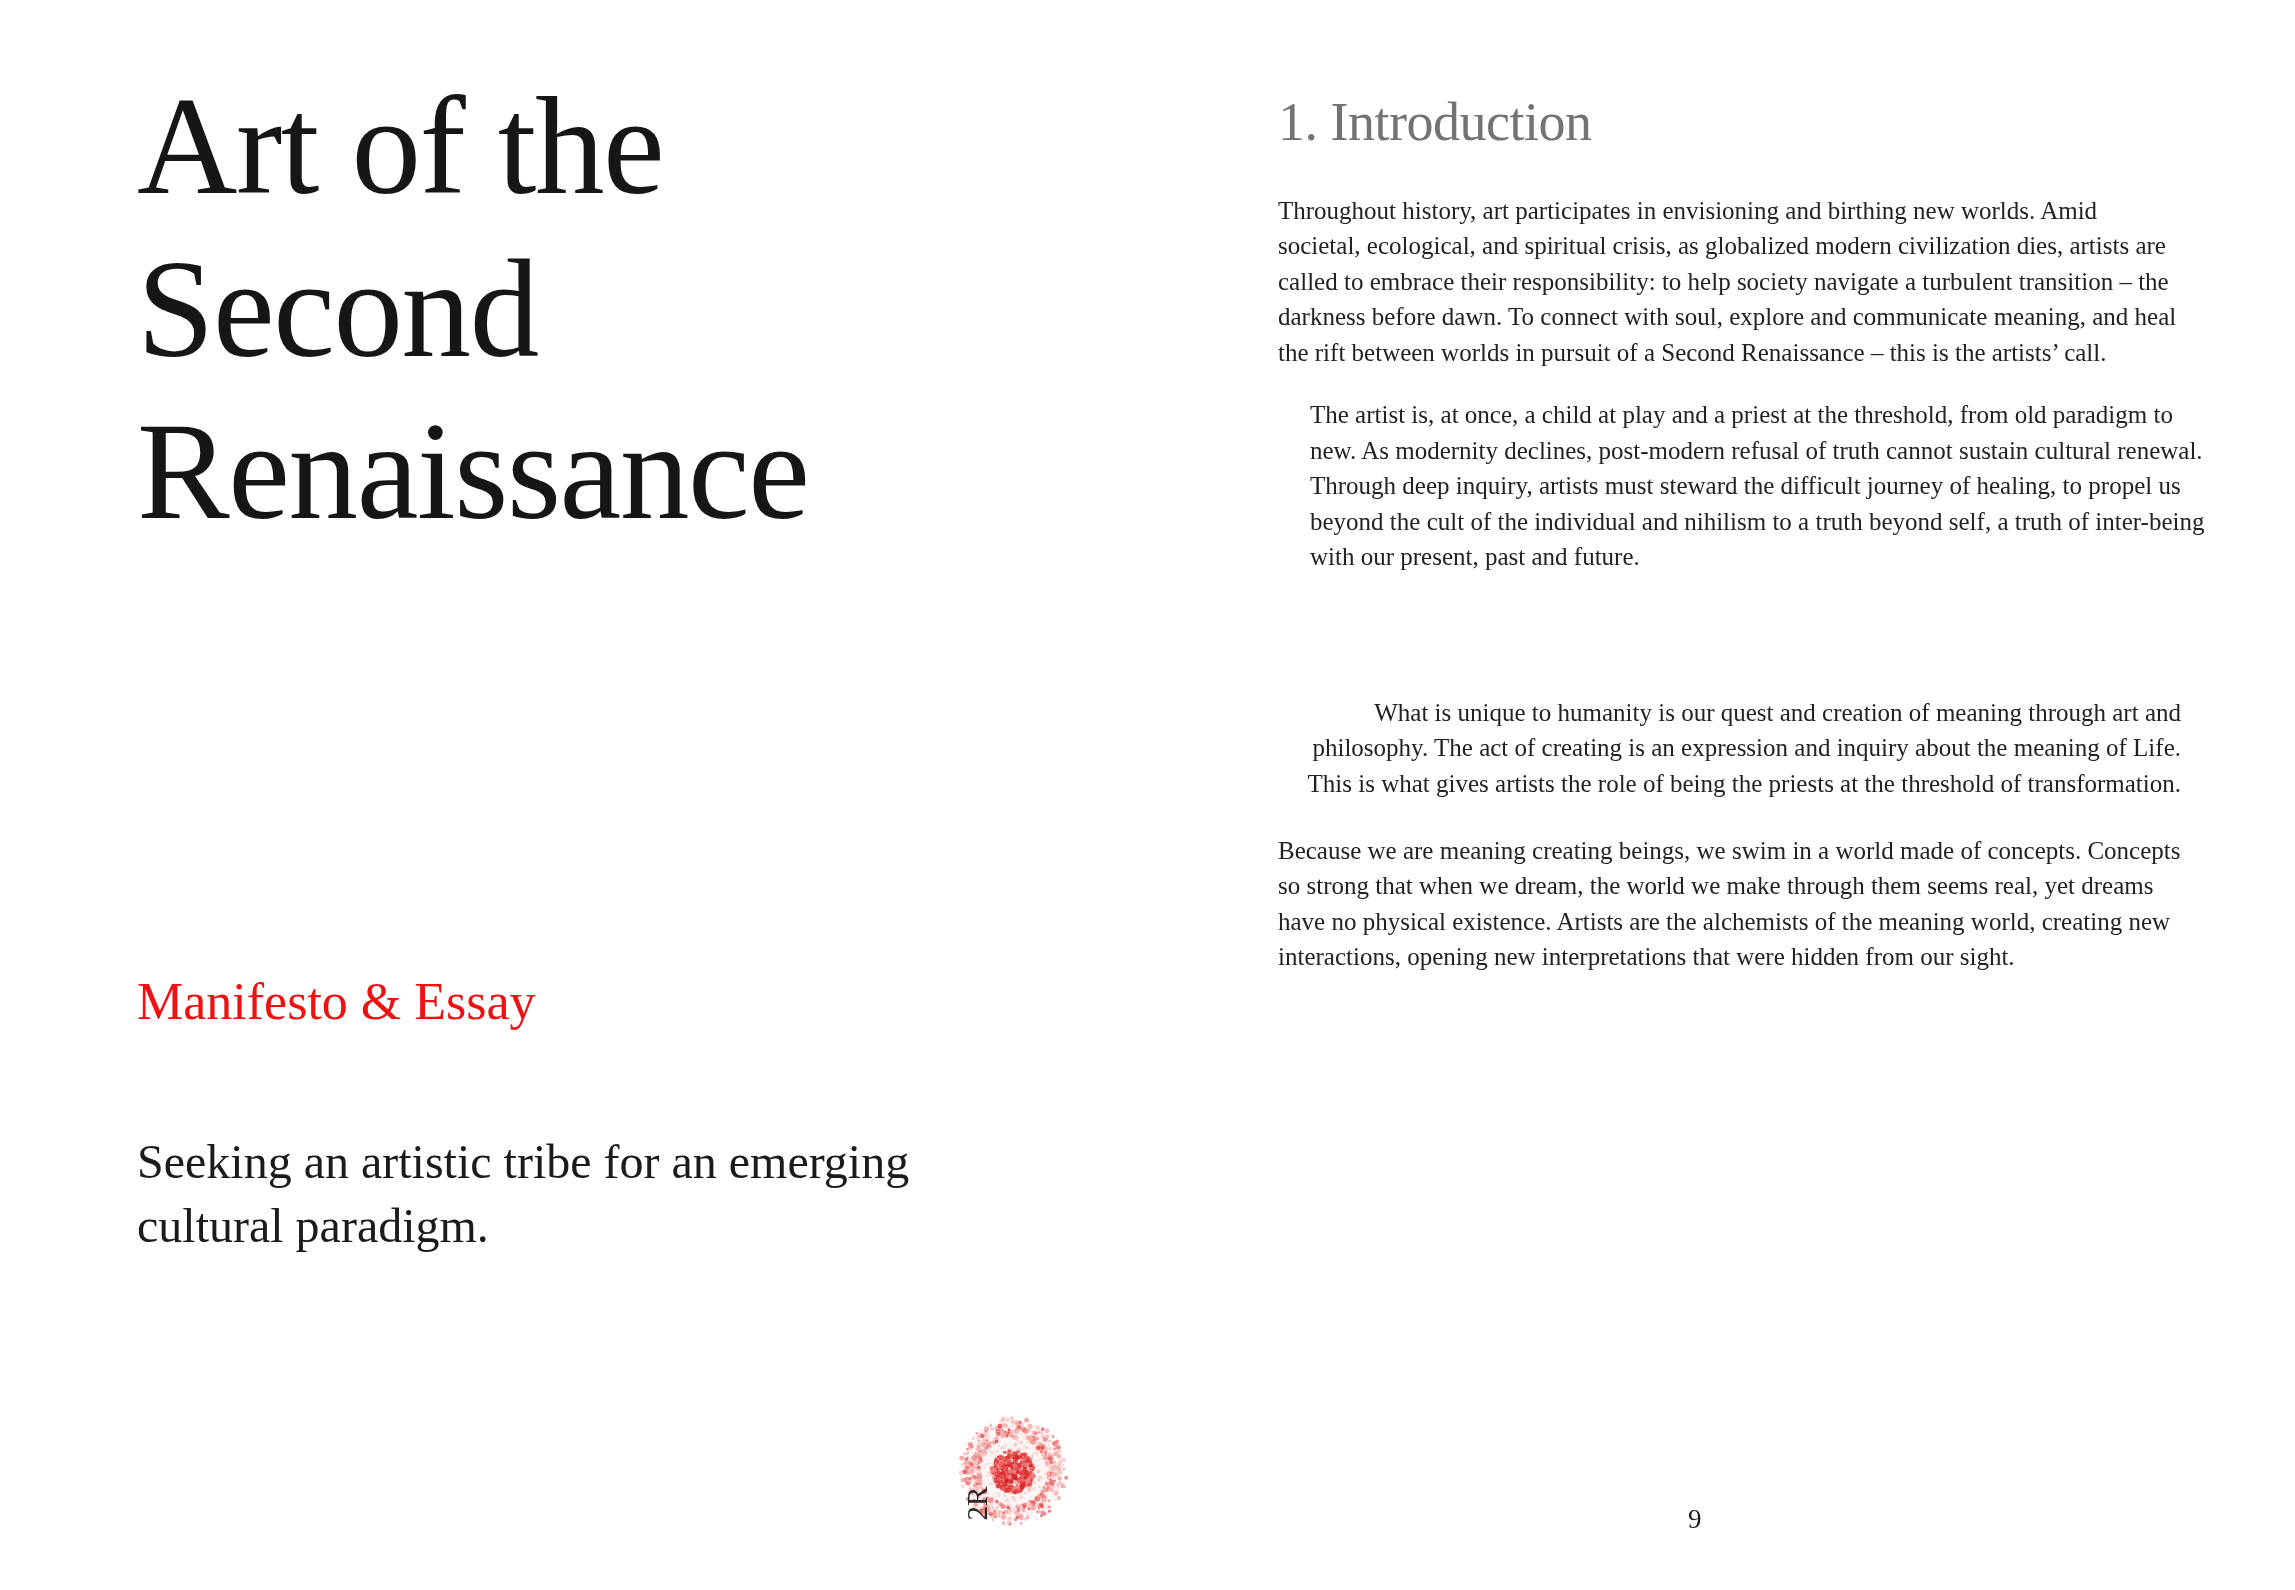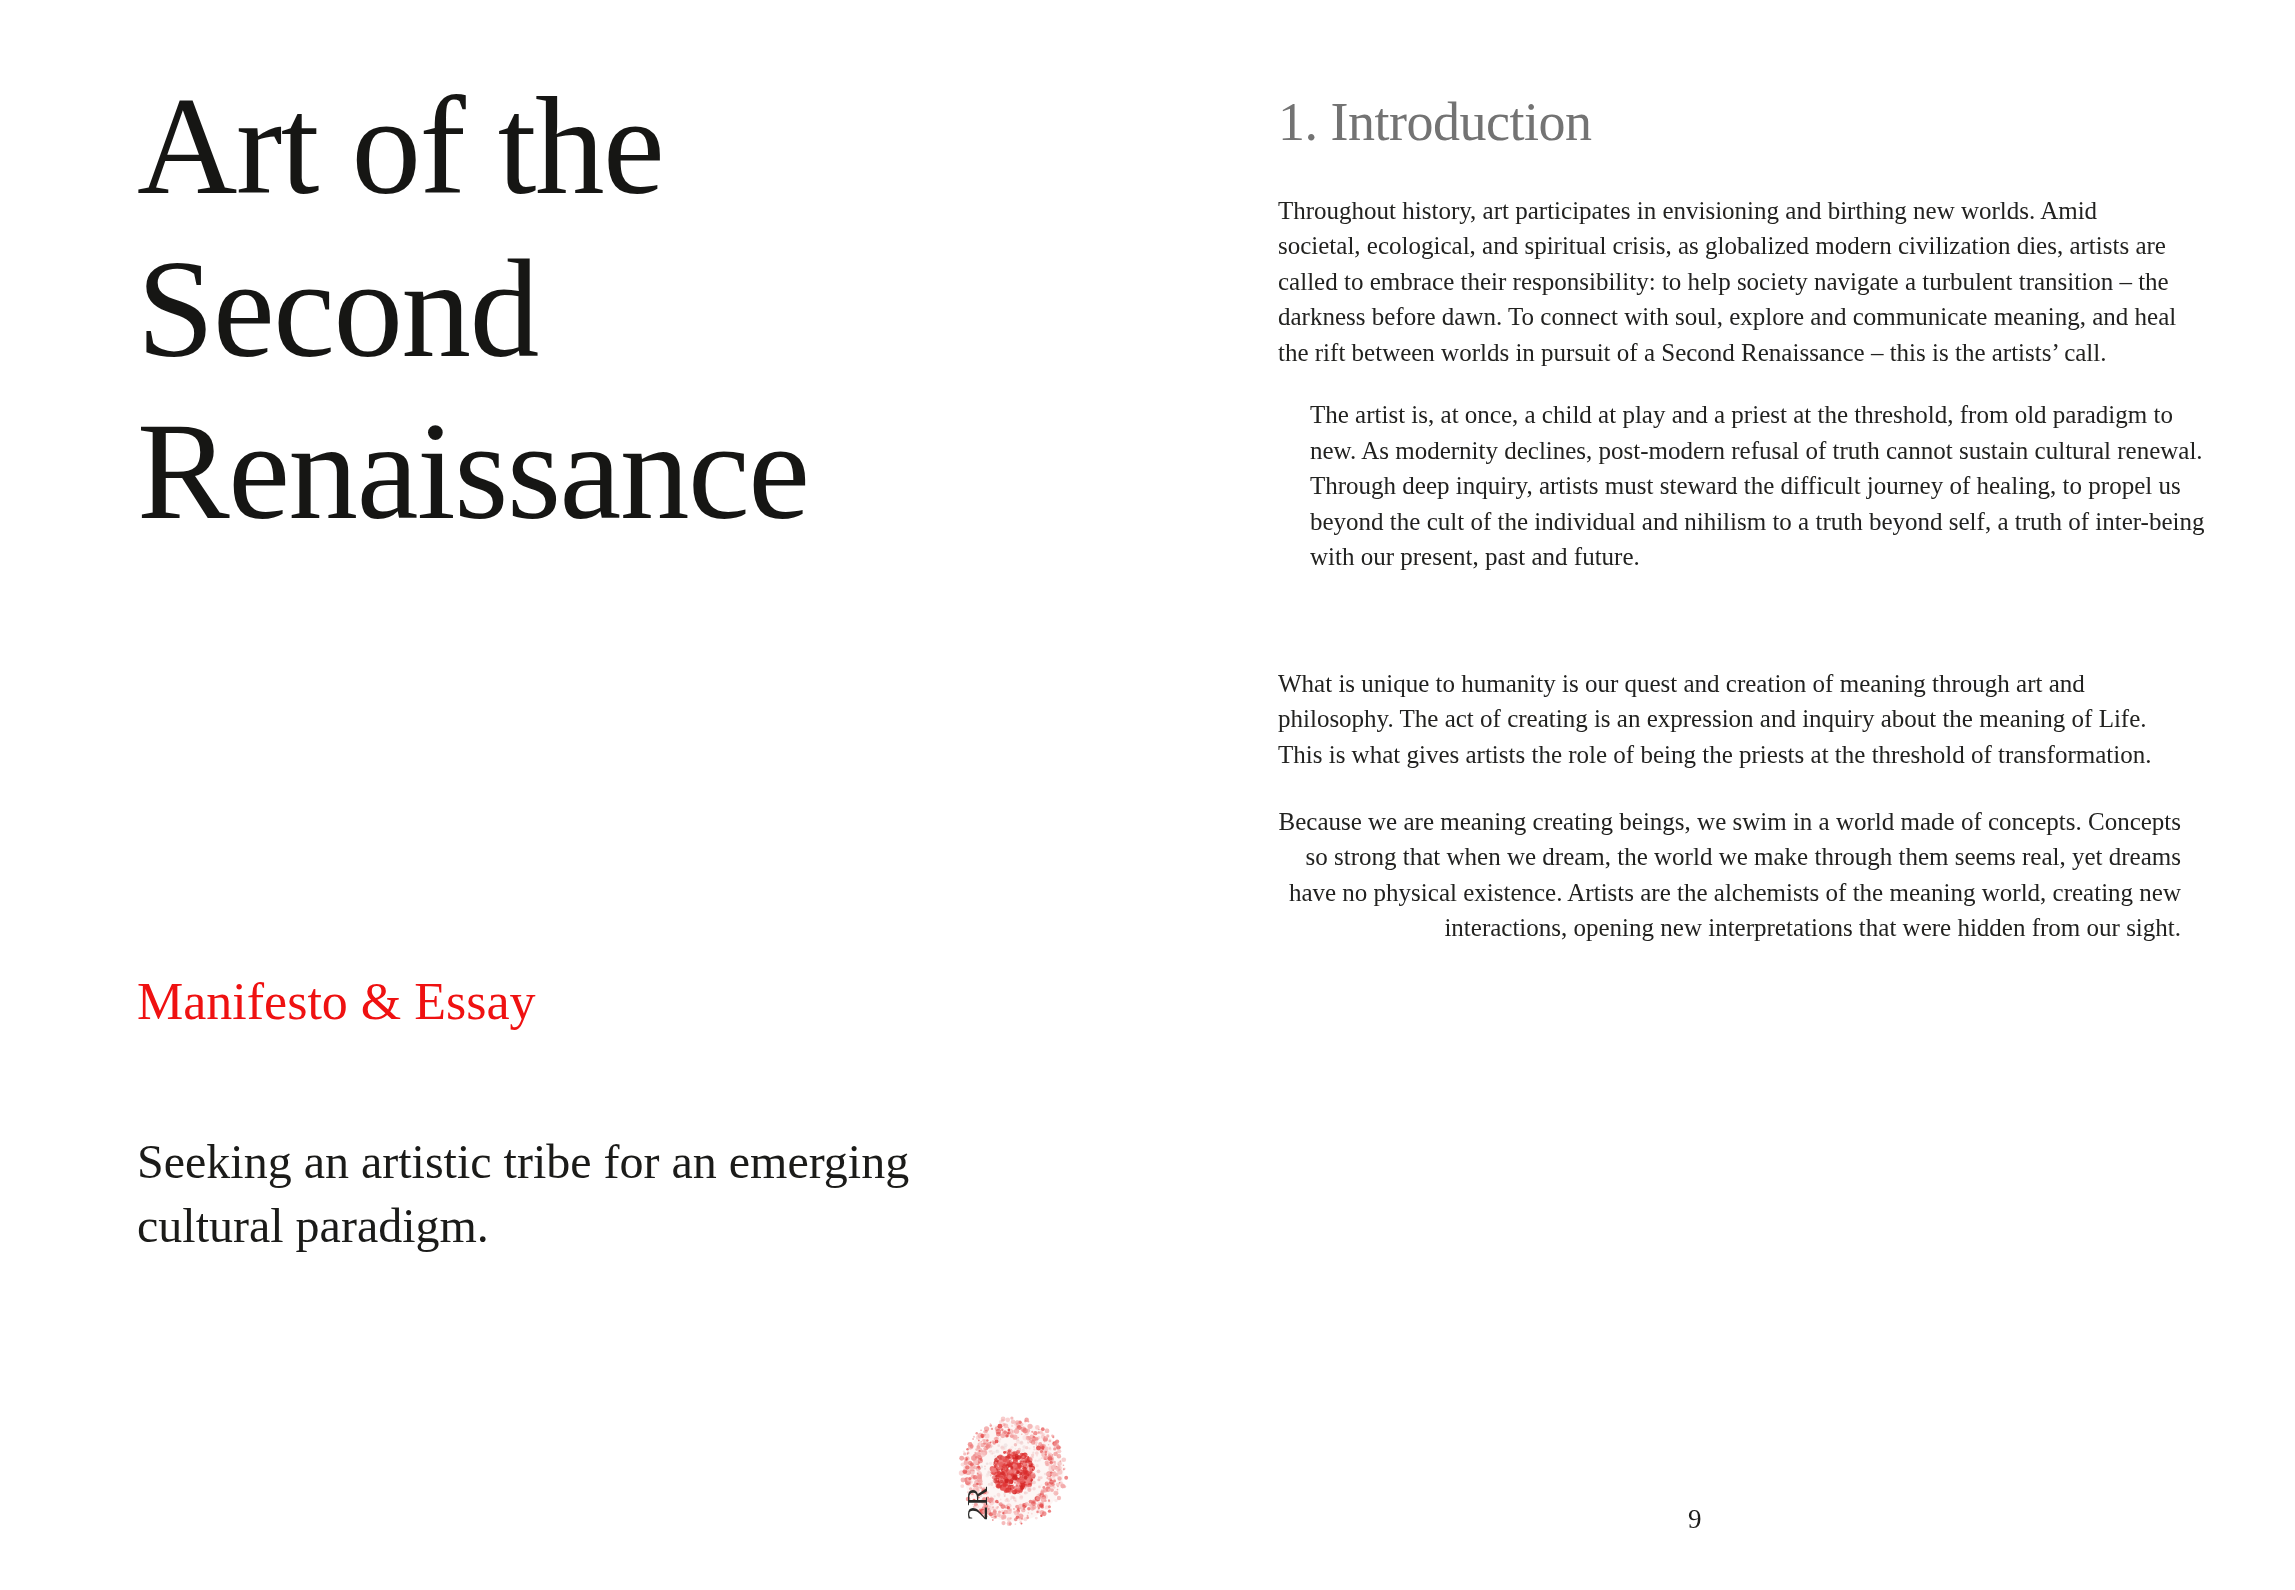--- a/index.html
+++ b/index.html
@@ -101,22 +101,22 @@
   }
   .body-p {
     margin: 0;
     width: 903px;
     font-size: 25px;
     line-height: 1.42;
     color: #222220;
   }
   .p1 { margin-top: 37px; }
   .p2 { margin-top: 27px; margin-left: 32px; }
-  .p3 { margin-top: 91px; }
-  .p4 { margin-top: 31.5px; text-align: right; }
+  .p3 { margin-top: 120px; text-align: right; }
+  .p4 { margin-top: 31.5px; }
 
   .page-number {
     position: absolute;
     left: 1688px;
     top: 1504px;
     font-size: 27px;
     color: #1d1d1b;
   }
 </style>
 </head>

